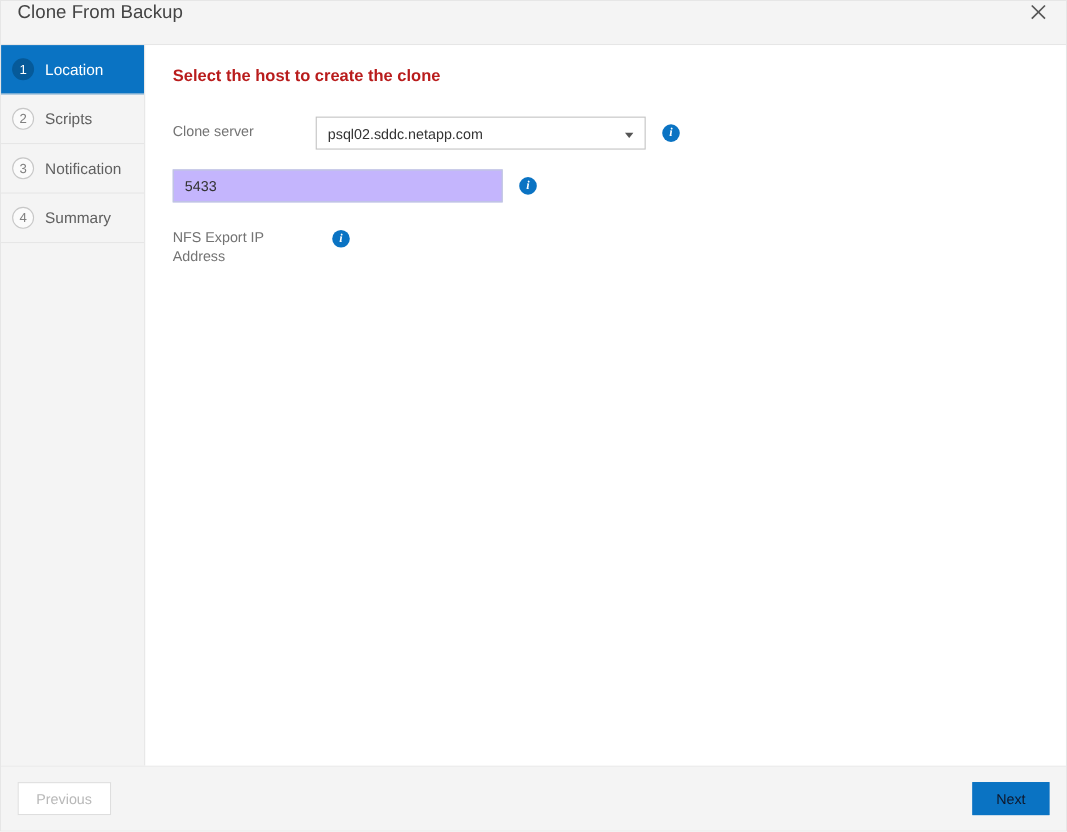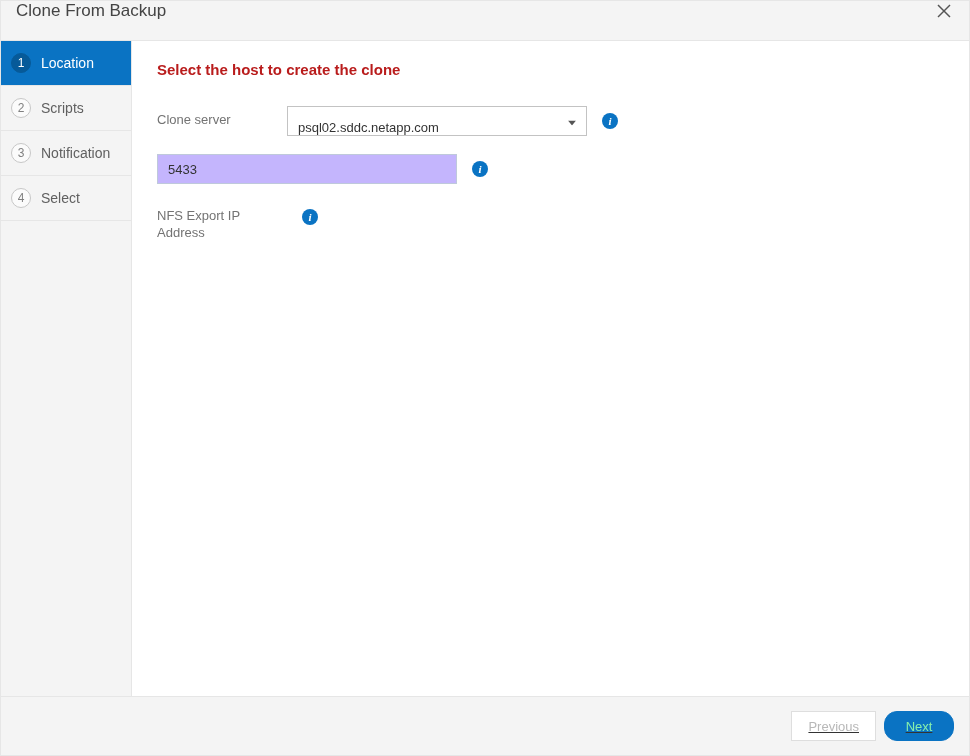--- a/index.html
+++ b/index.html
@@ -37,41 +37,41 @@
   .main h2 { font-size: 15px; font-weight: 600; color: #b91c1c; margin-bottom: 28px; }
   .form-row { display: flex; align-items: flex-start; margin-bottom: 18px; }
   .form-row label {
     width: 130px; font-size: 13px; color: #737373; padding-top: 6px; line-height: 1.3;
   }
   .form-row .control {
     width: 300px; height: 30px; border: 1px solid #c3c3c3; background: #fff;
     display: flex; align-items: center; padding: 0 10px; font-size: 13px; color: #333;
     position: relative;
   }
-  .form-row .control.dropdown { cursor: pointer; align-items: flex-end; }
+  .form-row .control.dropdown { cursor: pointer; }
   .form-row .control.dropdown .caret {
     position: absolute; right: 10px; top: 50%; transform: translateY(-50%);
   }
   .form-row .control.dropdown .caret svg { width: 8px; height: 5px; }
   .form-row .control.input { background: #c4b5fd; border-color: #bfc9db; }
   .info-icon {
     width: 16px; height: 16px; border-radius: 50%; background: #0a73c3; color: #fff;
     font-size: 11px; font-weight: bold; display: flex; align-items: center; justify-content: center;
     margin-left: 15px; margin-top: 7px; cursor: pointer; font-family: Georgia, serif; font-style: italic;
   }
   .footer {
-    height: 58px; display: flex; align-items: center; justify-content: flex-end;
-    padding: 0 15px; gap: 8px; background: #f4f4f4; text-decoration: underline;
+    height: 58px; display: flex; align-items: center; justify-content: space-between;
+    padding: 0 15px; gap: 8px; background: #f4f4f4;
   }
   .btn {
     min-width: 70px; height: 30px; padding: 0 16px; font-size: 13px; border: 1px solid #ccc;
     background: #fff; cursor: pointer; display: flex; align-items: center; justify-content: center;
   }
   .btn.disabled { color: #b8b8b8; border-color: #dedede; cursor: default; }
-  .btn.primary { background: #0a73c3; border-color: #0a73c3; color: #86efac; border-radius: 13px; }
+  .btn.primary { background: #0a73c3; border-color: #0a73c3; color: #0f172a; }
 </style>
 </head>
 <body>
 
 <div class="dialog">
 
   <div class="titlebar">
     <h1>Clone From Backup</h1>
     <div class="close-btn">
       <svg viewBox="0 0 14 14">
@@ -91,21 +91,21 @@
       <div class="step">
         <span class="num">2</span>
         <span>Scripts</span>
       </div>
       <div class="step">
         <span class="num">3</span>
         <span>Notification</span>
       </div>
       <div class="step">
         <span class="num">4</span>
-        <span>Select</span>
+        <span>Summary</span>
       </div>
     </div>
 
     <div class="main">
       <h2>Select the host to create the clone</h2>
 
       <div class="form-row">
         <label>Clone server</label>
         <div class="control dropdown">
           <span>psql02.sddc.netapp.com</span>

